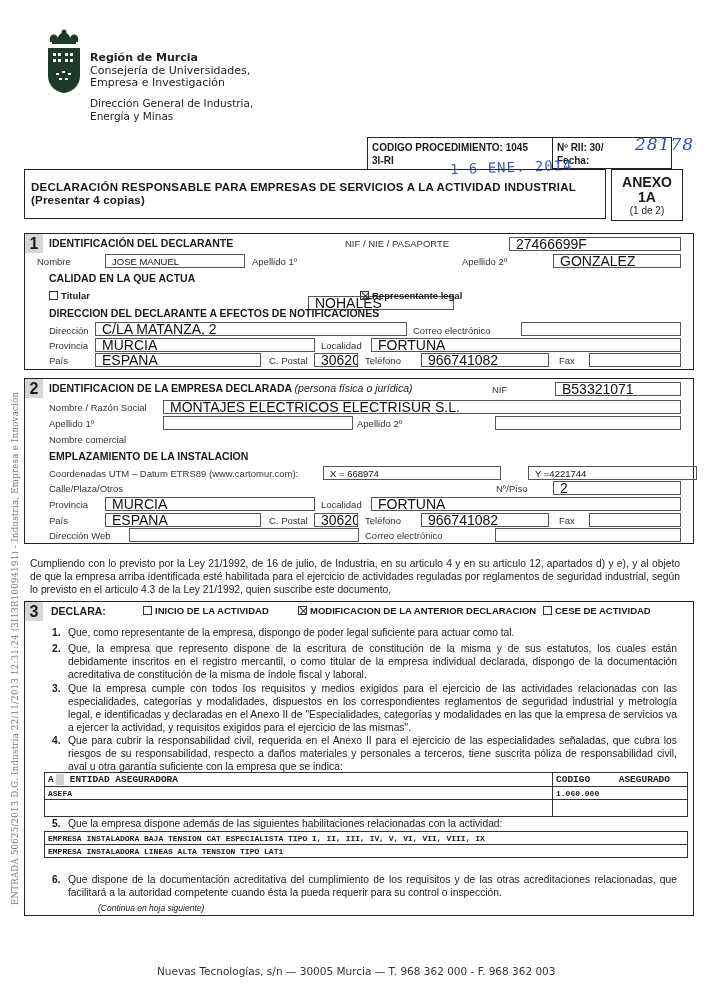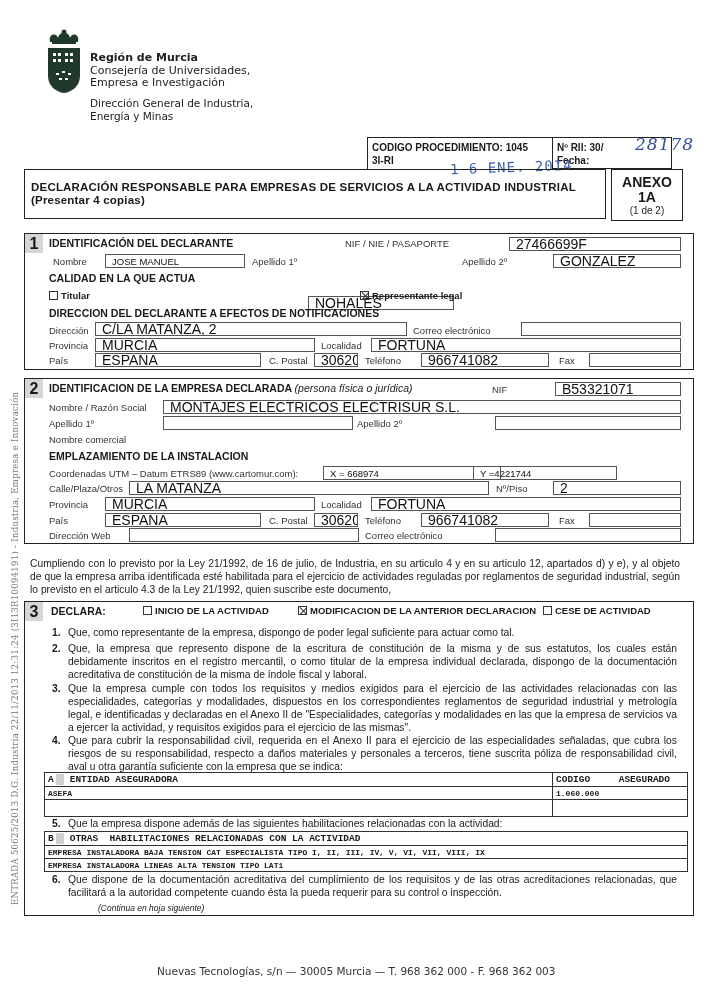--- a/index.html
+++ b/index.html
@@ -110,21 +110,21 @@
   <div class="a2">1A</div>
   <div class="a3">(1 de 2)</div>
 </div>
 
 <div class="abs section" style="left:24px; top:233px; width:670px; height:137px;">
   <div class="secnum">1</div>
   <div class="hb" style="left:24px; top:3px;">IDENTIFICACIÓN DEL DECLARANTE</div>
   <div class="lbl" style="left:320px; top:4px;">NIF / NIE / PASAPORTE</div>
   <div class="fld" style="left:484px; top:3px; width:172px;">27466699F</div>
 
-  <div class="lbl" style="left:28px; top:22px;">Nombre</div>
+  <div class="lbl" style="left:12px; top:22px;">Nombre</div>
   <div class="fld small" style="left:80px; top:20px; width:140px;">JOSE MANUEL</div>
   <div class="lbl" style="left:227px; top:22px;">Apellido 1º</div>
   <div class="fld" style="left:283px; top:20px; width:146px;margin-top:42px;">NOHALES</div>
   <div class="lbl" style="left:437px; top:22px;">Apellido 2º</div>
   <div class="fld" style="left:528px; top:20px; width:128px;">GONZALEZ</div>
 
   <div class="hb" style="left:24px; top:38px;">CALIDAD EN LA QUE ACTUA</div>
   <div class="hb" style="left:24px; top:56px; font-size:9.5px;"><span class="chk"></span><span>Titular</span></div>
   <div class="hb" style="left:335px; top:56px; font-size:9.5px;"><span class="chk x"></span><span>Representante legal</span></div>
 
@@ -159,24 +159,23 @@
   <div class="fld" style="left:138px; top:21px; width:518px;">MONTAJES ELECTRICOS ELECTRISUR S.L.</div>
   <div class="lbl" style="left:24px; top:39px;">Apellido 1º</div>
   <div class="fld" style="left:138px; top:37px; width:190px;"></div>
   <div class="lbl" style="left:332px; top:39px;">Apellido 2º</div>
   <div class="fld" style="left:470px; top:37px; width:186px;"></div>
   <div class="lbl" style="left:24px; top:55px;">Nombre comercial</div>
 
   <div class="hb" style="left:24px; top:71px;">EMPLAZAMIENTO DE LA INSTALACION</div>
   <div class="lbl" style="left:24px; top:89px;">Coordenadas UTM – Datum ETRS89 (www.cartomur.com):</div>
   <div class="fld small" style="left:298px; top:87px; width:178px;">X = 668974</div>
-  <div class="fld small" style="left:448px; top:87px; width:144px;">Y =4221744</div>
+  <div class="fld small" style="left:503px; top:87px; width:169px;">Y =4221744</div>
 
   <div class="lbl" style="left:24px; top:104px;">Calle/Plaza/Otros</div>
-  <div class="fld" style="left:104px; top:102px; width:360px;">LA MATANZA</div>
   <div class="lbl" style="left:471px; top:104px;">Nº/Piso</div>
   <div class="fld" style="left:528px; top:102px; width:128px;">2</div>
 
   <div class="lbl" style="left:24px; top:120px;">Provincia</div>
   <div class="fld" style="left:80px; top:118px; width:210px;">MURCIA</div>
   <div class="lbl" style="left:296px; top:120px;">Localidad</div>
   <div class="fld" style="left:346px; top:118px; width:310px;">FORTUNA</div>
 
   <div class="lbl" style="left:24px; top:136px;">País</div>
   <div class="fld" style="left:80px; top:134px; width:156px;">ESPAÑA</div>
@@ -237,23 +236,20 @@
 </tbody>
   </table>
 
 <div class="item" style="top:817px;">
     <span class="n">5.</span>
     <span class="t">Que la empresa dispone además de las siguientes habilitaciones relacionadas con la actividad:</span>
   </div>
 
 <table class="tb" style="left:44px; top:831px; width:644px;">
   <tbody>
-      <tr class="hdrrow">
-    <td><span class="letter">B</span> <span style="white-space:pre;">OTRAS  HABILITACIONES RELACIONADAS CON LA ACTIVIDAD</span></td>
-  </tr>
   <tr>
         <td>EMPRESA INSTALADORA BAJA TENSION CAT ESPECIALISTA TIPO I, II, III, IV, V, VI, VII, VIII, IX</td>
       </tr>
   <tr>
         <td>EMPRESA INSTALADORA LINEAS ALTA TENSION TIPO LAT1</td>
       </tr>
 </tbody>
   </table>
 
 <div class="item" style="top:873px;">

